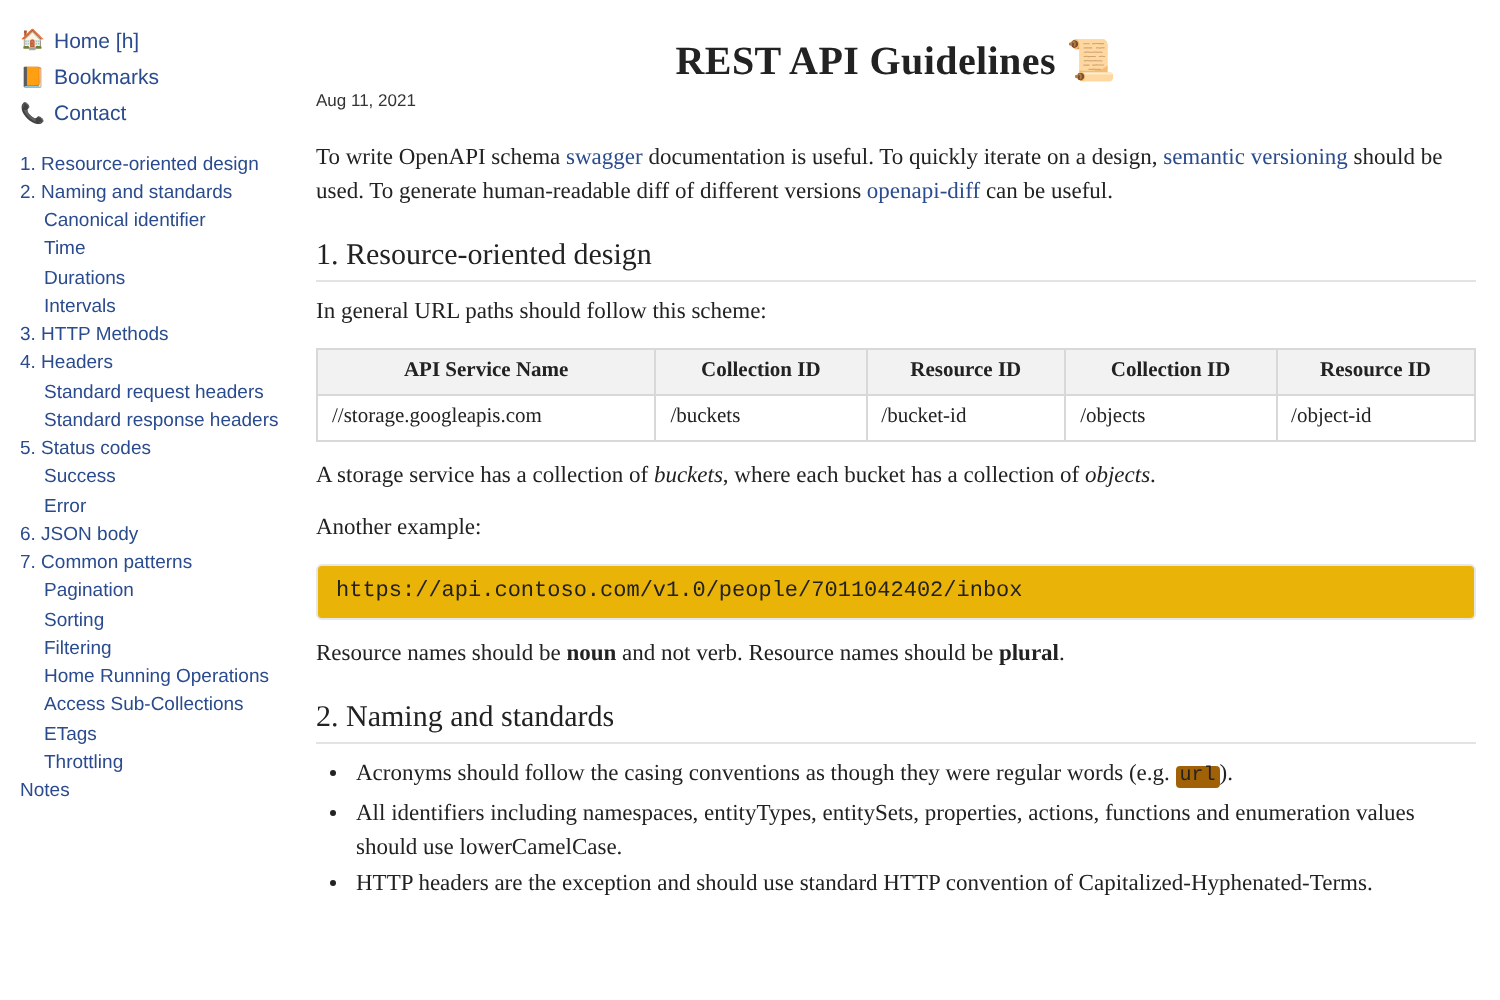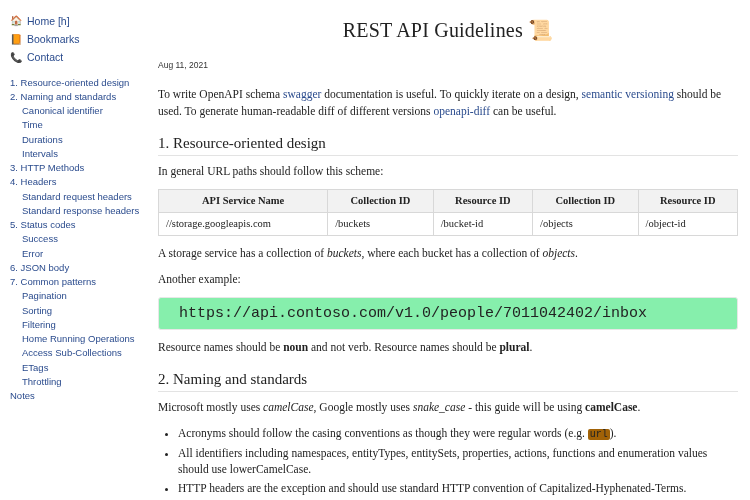--- a/index.html
+++ b/index.html
@@ -55,24 +55,24 @@
   .toc .notes { padding-left: 0px; color: #2a4b8d; }
   
   #content {
     flex: 1;
     height: 500px;
     padding: 10px 12px 0 8px;
     overflow: hidden;
   }
   h1.doc-title {
     font-family: "Liberation Serif", serif;
-    font-weight: normal;
+    font-weight: bold;
     font-size: 20px;
     text-align: center;
-    margin: 8px 0 18px 0;
+    margin: 8px 0 2px 0;
     letter-spacing: .2px;
   }
   .doc-date {
     text-align: left;
     font-family: "Liberation Sans", sans-serif;
     font-size: 8.5px;
     color: #333;
     margin-bottom: 16px;
   }
   #content p {
@@ -91,25 +91,25 @@
   }
   code, .mono {
     font-family: "Liberation Mono", monospace;
     font-size: 10px;
     background: #a16207;
     padding: 0 2px;
     border-radius: 2px;
   }
   pre.codeblock {
     font-family: "Liberation Mono", monospace;
-    font-size: 15px;
-    background: #86efac;
+    font-size: 11px;
+    background: #eab308;
     border: 1px solid #e7e7e7;
     border-radius: 3px;
-    padding: 7px 20px;
+    padding: 7px 9px;
     margin: 0 0 9px 0;
     white-space: pre;
     overflow: hidden;
   }
   table.grid {
     border-collapse: collapse;
     width: 100%;
     margin: 0 0 9px 0;
     font-size: 10.5px;
   }
@@ -271,23 +271,20 @@
     <p>Another example:</p>
 
     <pre class="codeblock">https://api.contoso.com/v1.0/people/7011042402/inbox</pre>
 
     <p>
       <span>Resource names should be </span><strong>noun</strong><span> and not verb. Resource names should be </span><strong>plural</strong><span>.</span>
     </p>
 
     <h2 class="sec">2. Naming and standards</h2>
 
-    <p>
-      <span>Microsoft mostly uses </span><em>camelCase</em><span>, Google mostly uses </span><em>snake_case</em><span> - this guide will be using </span><strong>camelCase</strong><span>.</span>
-    </p>
 
     <ul class="bullets">
       <li>
         <span>Acronyms should follow the casing conventions as though they were regular words (e.g. </span><code>url</code><span>).</span>
       </li>
       <li>
         <span>All identifiers including namespaces, entityTypes, entitySets, properties, actions, functions and enumeration values should use lowerCamelCase.</span>
       </li>
       <li>
         <span>HTTP headers are the exception and should use standard HTTP convention of Capitalized-Hyphenated-Terms.</span>

